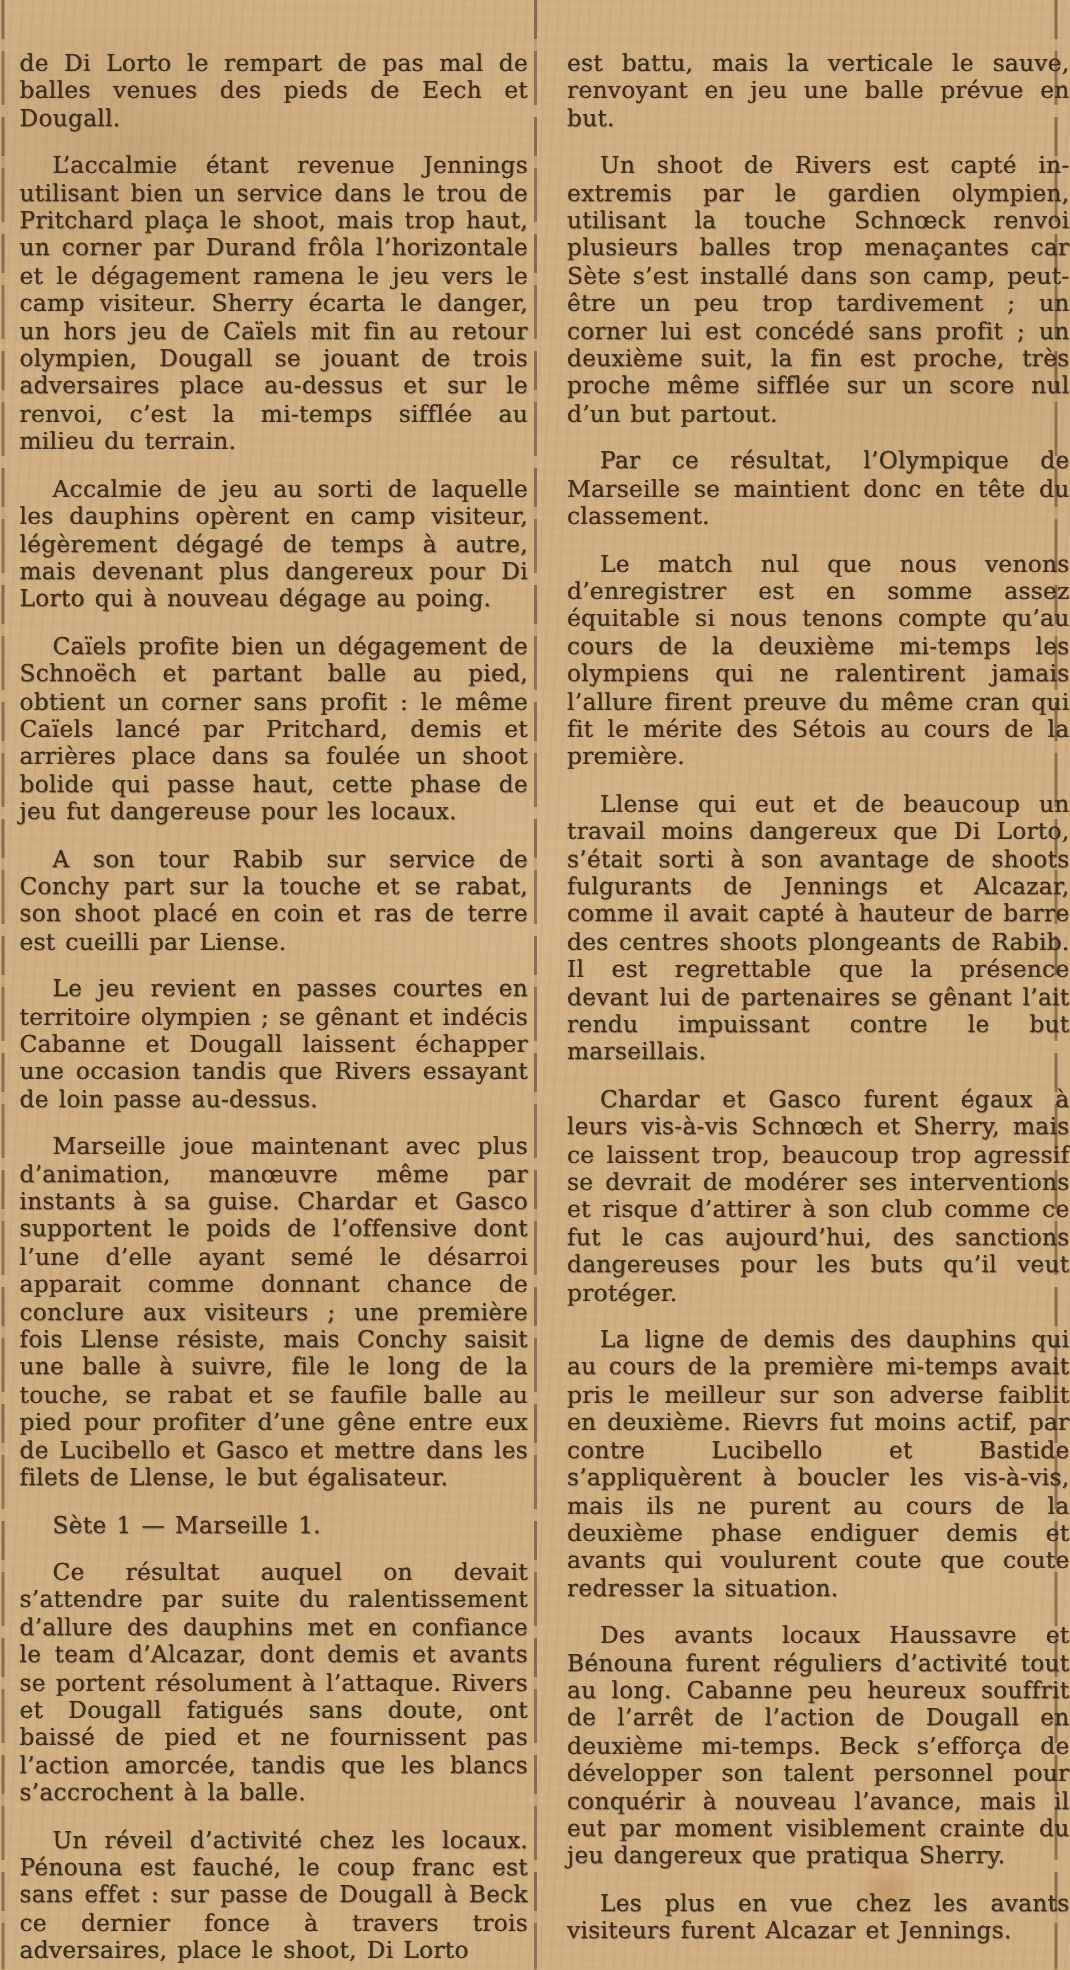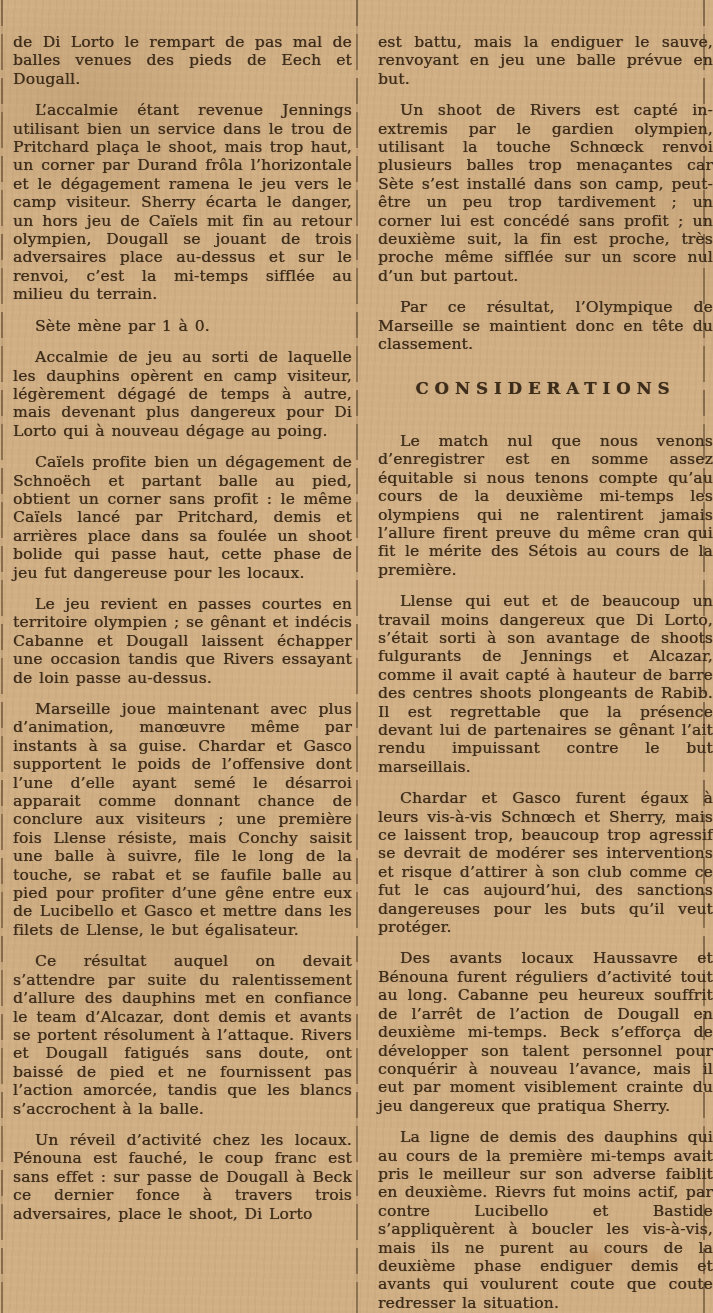--- a/index.html
+++ b/index.html
@@ -91,36 +91,36 @@
 
 <div class="rule rule-left"></div>
 <div class="rule rule-center"></div>
 <div class="rule rule-right"></div>
 
 <div class="sheet">
 
   <div class="col col-left">
     <p class="para no-indent">de Di Lorto le rempart de pas mal de balles venues des pieds de Eech et Dougall.</p>
     <p class="para">L’accalmie étant revenue Jennings utilisant bien un service dans le trou de Pritchard plaça le shoot, mais trop haut, un corner par Durand frôla l’horizontale et le dégagement ramena le jeu vers le camp visiteur. Sherry écarta le danger, un hors jeu de Caïels mit fin au retour olympien, Dougall se jouant de trois adversaires place au-dessus et sur le renvoi, c’est la mi-temps sifflée au milieu du terrain.</p>
-    <p class="para">Sète mène par 1 à 0.</p>
     <p class="para">Accalmie de jeu au sorti de laquelle les dauphins opèrent en camp visiteur, légèrement dégagé de temps à autre, mais devenant plus dangereux pour Di Lorto qui à nouveau dégage au poing.</p>
     <p class="para">Caïels profite bien un dégagement de Schnoëch et partant balle au pied, obtient un corner sans profit : le même Caïels lancé par Pritchard, demis et arrières place dans sa foulée un shoot bolide qui passe haut, cette phase de jeu fut dangereuse pour les locaux.</p>
+    <p class="para">A son tour Rabib sur service de Conchy part sur la touche et se rabat, son shoot placé en coin et ras de terre est cueilli par Liense.</p>
     <p class="para">Le jeu revient en passes courtes en territoire olympien ; se gênant et indécis Cabanne et Dougall laissent échapper une occasion tandis que Rivers essayant de loin passe au-dessus.</p>
     <p class="para">Marseille joue maintenant avec plus d’animation, manœuvre même par instants à sa guise. Chardar et Gasco supportent le poids de l’offensive dont l’une d’elle ayant semé le désarroi apparait comme donnant chance de conclure aux visiteurs ; une première fois Llense résiste, mais Conchy saisit une balle à suivre, file le long de la touche, se rabat et se faufile balle au pied pour profiter d’une gêne entre eux de Lucibello et Gasco et mettre dans les filets de Llense, le but égalisateur.</p>
+    <p class="para">Sète 1 — Marseille 1.</p>
     <p class="para">Ce résultat auquel on devait s’attendre par suite du ralentissement d’allure des dauphins met en confiance le team d’Alcazar, dont demis et avants se portent résolument à l’attaque. Rivers et Dougall fatigués sans doute, ont baissé de pied et ne fournissent pas l’action amorcée, tandis que les blancs s’accrochent à la balle.</p>
     <p class="para">Un réveil d’activité chez les locaux. Pénouna est fauché, le coup franc est sans effet : sur passe de Dougall à Beck ce dernier fonce à travers trois adversaires, place le shoot, Di Lorto</p>
   </div>
 
   <div class="col col-right">
-    <p class="para no-indent">est battu, mais la endiguer le sauve, renvoyant en jeu une balle prévue en but.</p>
+    <p class="para no-indent">est battu, mais la verticale le sauve, renvoyant en jeu une balle prévue en but.</p>
     <p class="para">Un shoot de Rivers est capté in-extremis par le gardien olympien, utilisant la touche Schnœck renvoi plusieurs balles trop menaçantes car Sète s’est installé dans son camp, peut-être un peu trop tardivement ; un corner lui est concédé sans profit ; un deuxième suit, la fin est proche, très proche même sifflée sur un score nul d’un but partout.</p>
     <p class="para">Par ce résultat, l’Olympique de Marseille se maintient donc en tête du classement.</p>
-    <h2 class="section-heading considerations">CONSIDERATIONS</h2>
     <p class="para">Le match nul que nous venons d’enregistrer est en somme assez équitable si nous tenons compte qu’au cours de la deuxième mi-temps les olympiens qui ne ralentirent jamais l’allure firent preuve du même cran qui fit le mérite des Sétois au cours de la première.</p>
     <p class="para">Llense qui eut et de beaucoup un travail moins dangereux que Di Lorto, s’était sorti à son avantage de shoots fulgurants de Jennings et Alcazar, comme il avait capté à hauteur de barre des centres shoots plongeants de Rabib. Il est regrettable que la présence devant lui de partenaires se gênant l’ait rendu impuissant contre le but marseillais.</p>
     <p class="para">Chardar et Gasco furent égaux à leurs vis-à-vis Schnœch et Sherry, mais ce laissent trop, beaucoup trop agressif se devrait de modérer ses interventions et risque d’attirer à son club comme ce fut le cas aujourd’hui, des sanctions dangereuses pour les buts qu’il veut protéger.</p>
+    <p class="para">La ligne de demis des dauphins qui au cours de la première mi-temps avait pris le meilleur sur son adverse faiblit en deuxième. Rievrs fut moins actif, par contre Lucibello et Bastide s’appliquèrent à boucler les vis-à-vis, mais ils ne purent au cours de la deuxième phase endiguer demis et avants qui voulurent coute que coute redresser la situation.</p>
     <p class="para">Des avants locaux Haussavre et Bénouna furent réguliers d’activité tout au long. Cabanne peu heureux souffrit de l’arrêt de l’action de Dougall en deuxième mi-temps. Beck s’efforça de développer son talent personnel pour conquérir à nouveau l’avance, mais il eut par moment visiblement crainte du jeu dangereux que pratiqua Sherry.</p>
-    <p class="para">La ligne de demis des dauphins qui au cours de la première mi-temps avait pris le meilleur sur son adverse faiblit en deuxième. Rievrs fut moins actif, par contre Lucibello et Bastide s’appliquèrent à boucler les vis-à-vis, mais ils ne purent au cours de la deuxième phase endiguer demis et avants qui voulurent coute que coute redresser la situation.</p>
     <p class="para">Les plus en vue chez les avants visiteurs furent Alcazar et Jennings.</p>
 
   </div>
 
 </div>
 
 </body></html>

